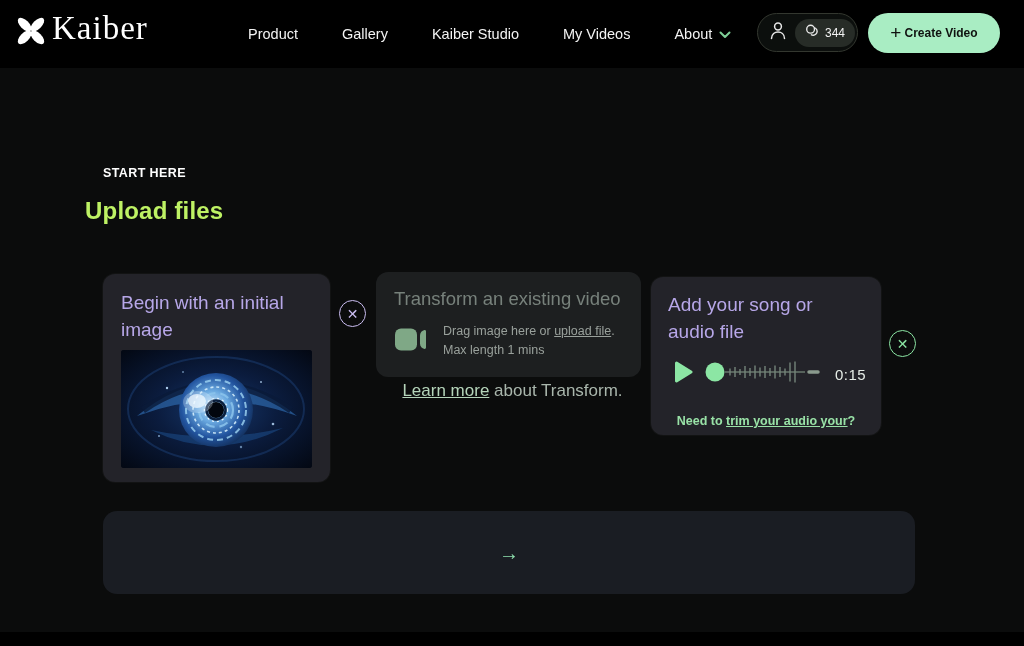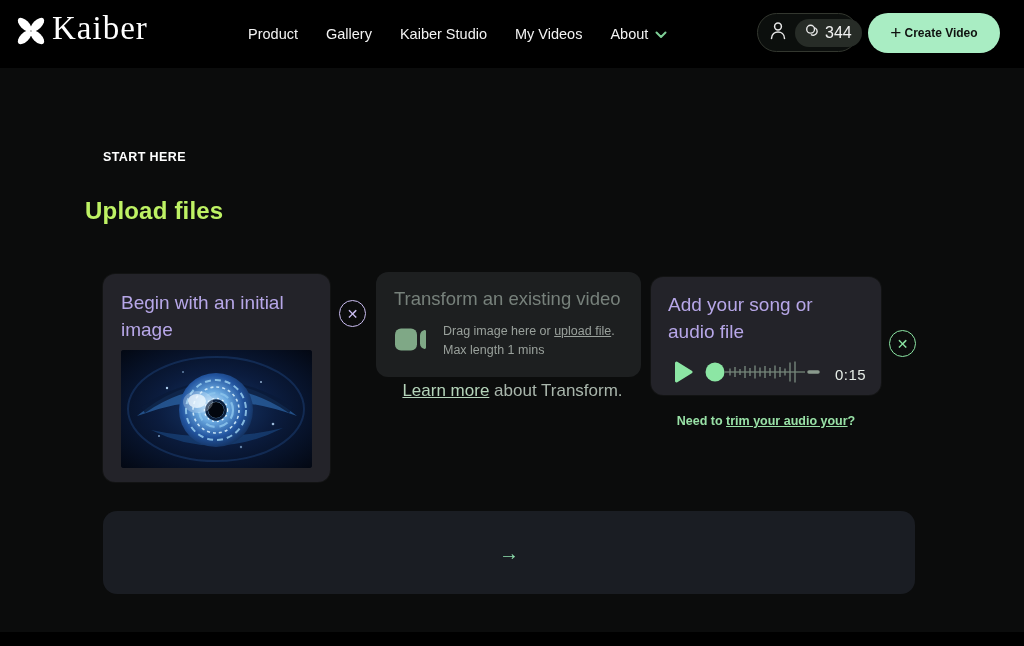--- a/index.html
+++ b/index.html
@@ -4,51 +4,51 @@
 <style>
   * { margin:0; padding:0; box-sizing:border-box; }
   html,body { background:#000; }
   body { font-family:"Liberation Sans", sans-serif; }
   #app { position:relative; width:1024px; height:646px; background:#0b0c0c; overflow:hidden; }
 
   
   .header { position:absolute; top:0; left:0; width:1024px; height:68px; background:#000; }
   .logo { position:absolute; left:14px; top:12px; display:flex; align-items:flex-start; gap:4px; cursor:pointer; }
   .logo-word { font-family:"Liberation Serif", serif; font-size:33px; font-weight:500; color:#ffffff; letter-spacing:1px; line-height:1; padding-bottom:4px; }
-  .nav { position:absolute; left:248px; top:0; height:68px; display:flex; align-items:center; gap:28px; }
+  .nav { position:absolute; left:248px; top:0; height:68px; display:flex; align-items:center; gap:44px; }
   .nav-item { color:#f3f3f3; font-size:14.5px; font-weight:500; cursor:pointer; white-space:nowrap; }
   .nav-about { display:flex; align-items:center; gap:7px; cursor:pointer; }
 
   .account-pill { position:absolute; left:757px; top:13px; width:101px; height:39px; border:1px solid #33372f; background:#0c0f0d; border-radius:20px; display:flex; align-items:center; padding-left:11px; cursor:pointer; }
   .credits-pill { display:flex; align-items:center; gap:5px; background:#272c27; border-radius:14px; padding:5px 10px; margin-left:8px; }
-  .credits-num { color:#f2f2f2; font-size:16px; font-weight:500; }
+  .credits-num { color:#f2f2f2; font-size:12px; font-weight:500; }
 
   .create-btn { position:absolute; left:868px; top:13px; width:132px; height:40px; background:#a9edc3; border-radius:21px; display:flex; align-items:center; justify-content:center; gap:3px; cursor:pointer; }
   .create-plus { font-size:19px; font-weight:400; color:#101210; line-height:1; padding-bottom:2px; }
   .create-label { font-size:12px; font-weight:700; color:#101210; }
 
   
-  .eyebrow { position:absolute; left:103px; top:150px; color:#ffffff; font-size:12.5px; font-weight:700; letter-spacing:0.4px; }
+  .eyebrow { position:absolute; left:103px; top:166px; color:#ffffff; font-size:12.5px; font-weight:700; letter-spacing:0.4px; }
   .page-title { position:absolute; left:85px; top:197px; color:#bef264; font-size:24px; font-weight:700; letter-spacing:0.2px; }
 
   
   .card { position:absolute; border-radius:12px; }
   .card-image { left:103px; top:274px; width:227px; height:208px; background:#232329; padding:15px 18px; box-shadow:0 0 0 1px rgba(255,255,255,0.03); }
   .card-title-purple { color:#b7a7e8; font-size:19px; font-weight:500; line-height:27px; }
   .thumb { margin-top:7px; width:191px; height:118px; border-radius:3px; overflow:hidden; background:#050a18; }
 
   .card-video { left:376px; top:272px; width:265px; height:105px; background:#1d1f20; padding:14px 18px; }
   .card-title-muted { color:#77817b; font-size:18.5px; font-weight:500; line-height:26px; white-space:nowrap; }
   .drop-row { display:flex; align-items:center; gap:13px; margin-top:10px; }
   .drop-text { color:#99a09b; font-size:12.5px; line-height:19px; }
   .link-underline { text-decoration:underline; cursor:pointer; }
   .learn-more-line { position:absolute; left:380px; top:381px; width:265px; text-align:center; font-size:17px; color:#a9b6ac; white-space:nowrap; }
   .learn-more-link { color:#b5d4ba; text-decoration:underline; cursor:pointer; }
 
-  .card-audio { left:651px; top:277px; width:230px; height:118px; background:#232329; padding:14px 17px; box-shadow:0 0 0 1px rgba(255,255,255,0.03); }
+  .card-audio { left:651px; top:277px; width:230px; height:158px; background:#232329; padding:14px 17px; box-shadow:0 0 0 1px rgba(255,255,255,0.03); }
   .player-row { display:flex; align-items:center; gap:12px; margin-top:9px; margin-left:6px; }
   .time-label { color:#e6ede7; font-size:15px; font-weight:400; letter-spacing:0.5px; }
   .trim-line { position:absolute; left:616px; top:414px; width:300px; text-align:center; font-size:12.5px; font-weight:700; color:#99e2a7; white-space:nowrap; }
   .trim-link { text-decoration:underline; cursor:pointer; }
 
   .close-btn { position:absolute; width:27px; height:27px; border-radius:50%; display:flex; align-items:center; justify-content:center; cursor:pointer; font-size:14px; line-height:1; background:transparent; }
   .close-purple { left:339px; top:300px; border:1.5px solid #cbbef2; color:#cbbef2; }
   .close-green { left:889px; top:330px; border:1.5px solid #8ce6a4; color:#8ce6a4; }
 
   

